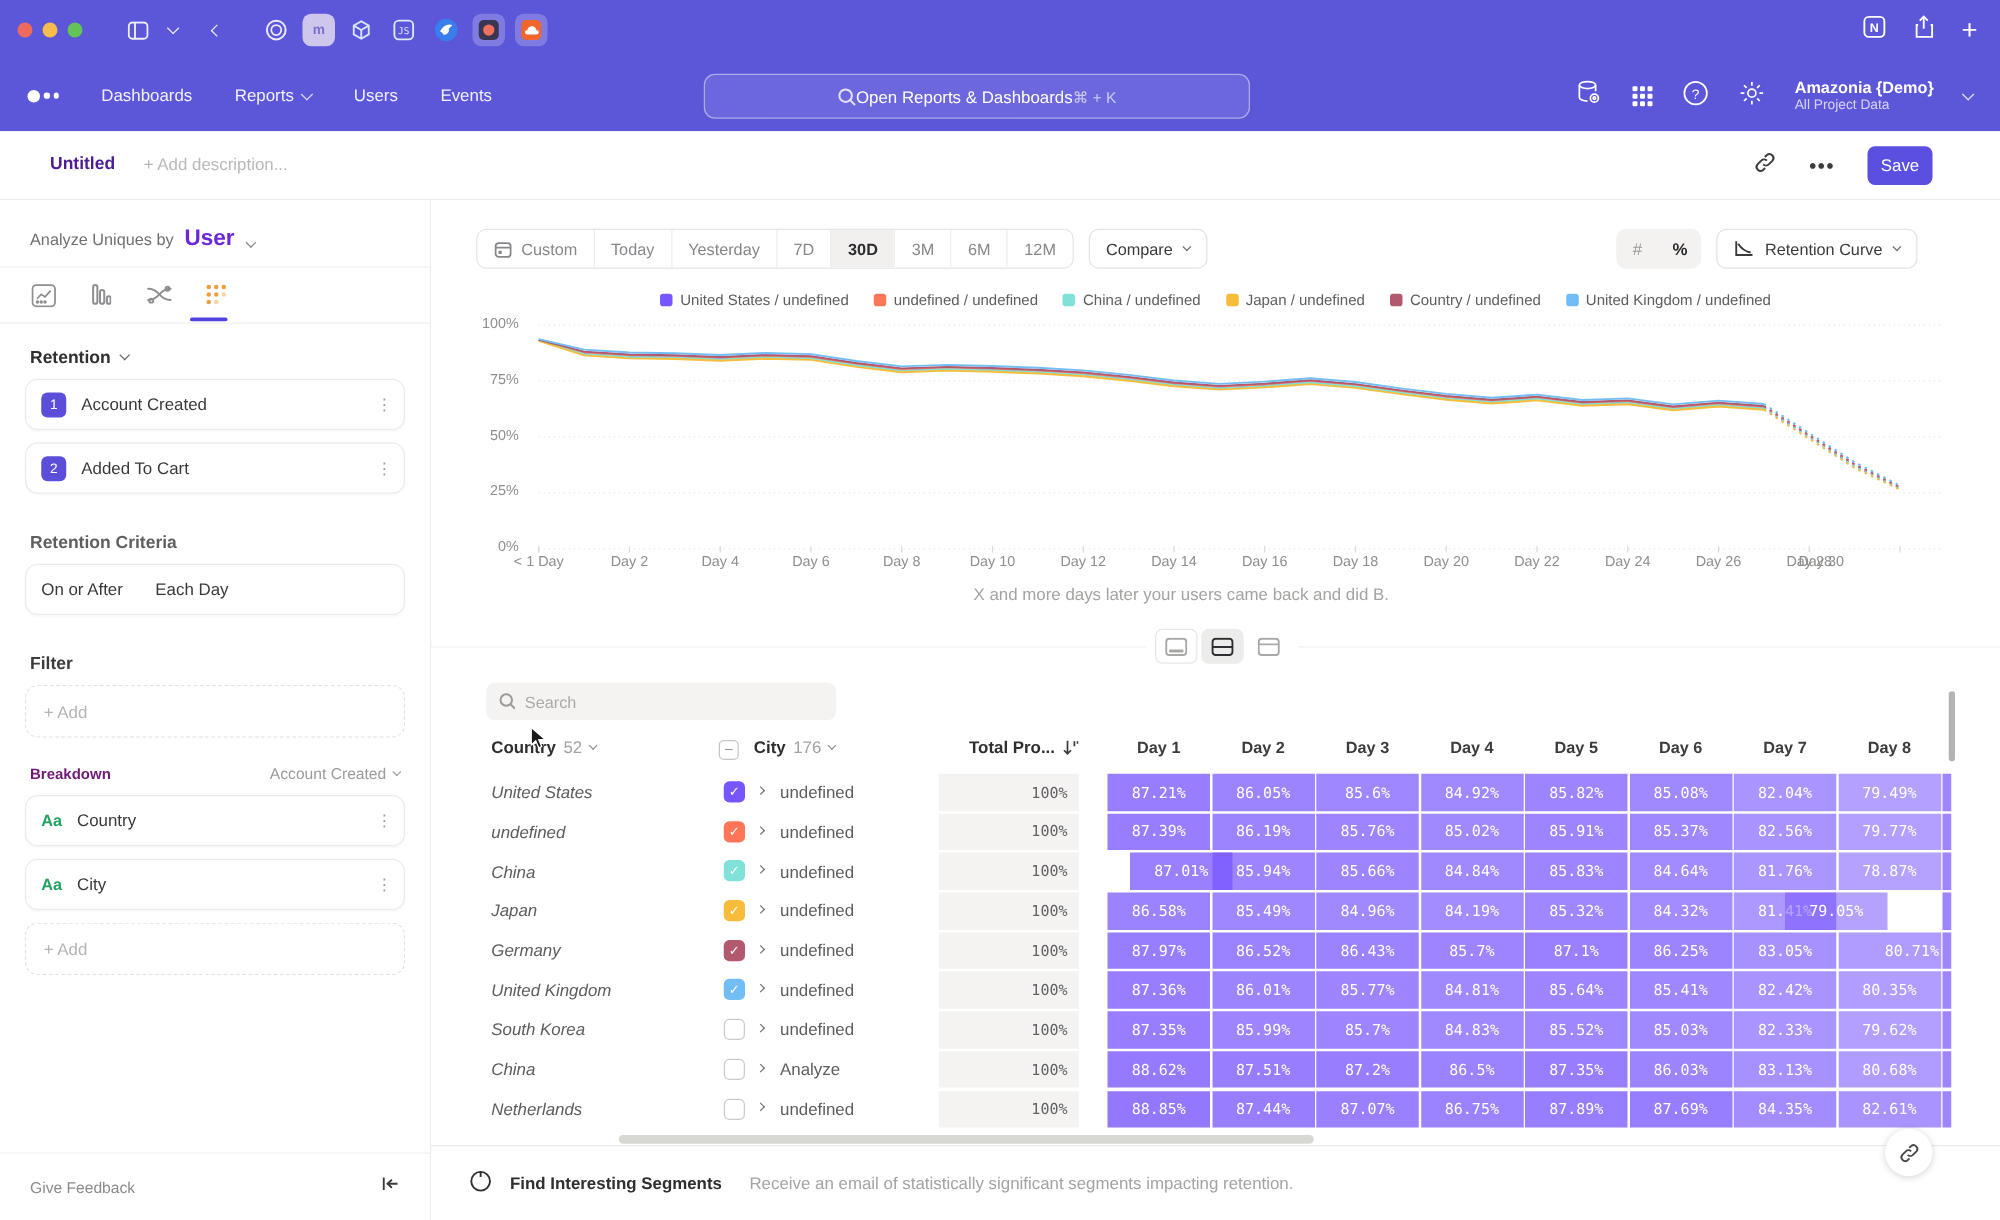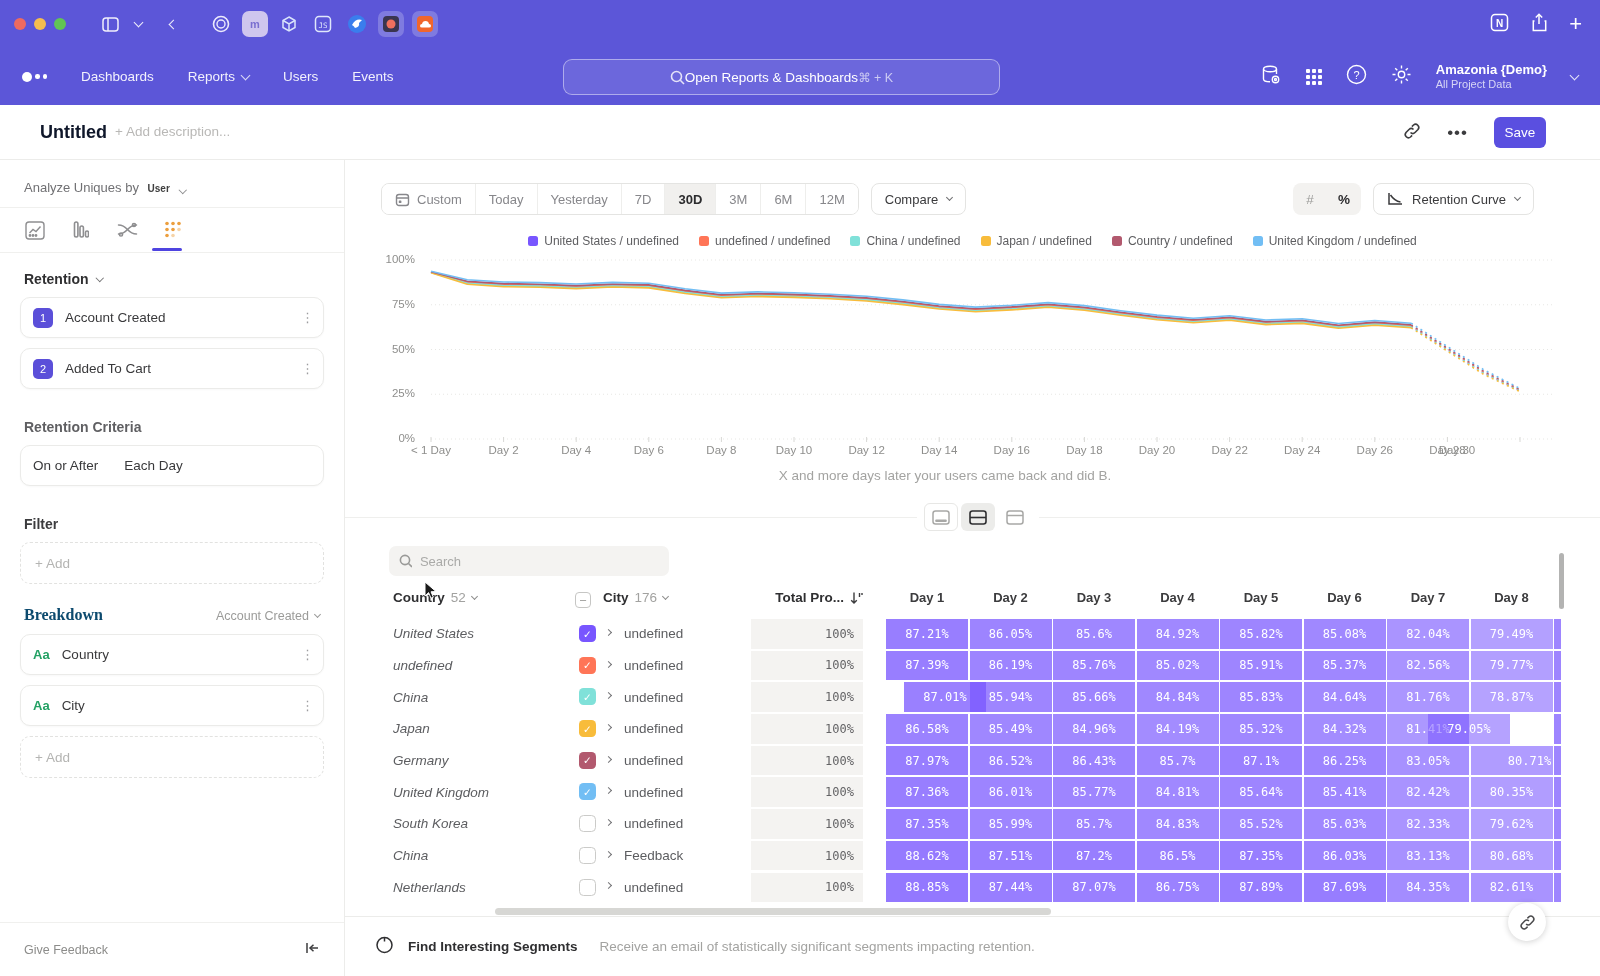--- a/index.html
+++ b/index.html
@@ -29,46 +29,46 @@
   .nav-search .kbd { color:rgba(255,255,255,.65); font-size:12.5px; }
   .nav-right { position:absolute; right:22px; top:0; height:57px; display:flex; align-items:center; gap:24px; }
   .proj { text-align:left; line-height:1.25; }
   .proj .pn { font-size:13px; font-weight:bold; }
   .proj .ps { font-size:11px; color:rgba(255,255,255,.75); }
   .grid-ic { display:grid; grid-template-columns:repeat(3,4px); grid-gap:2px; }
   .grid-ic i { width:4px; height:4px; background:#fff; border-radius:1px; }
 
   
   .page-header { position:absolute; left:0; top:105px; width:1600px; height:55px; background:#fff; border-bottom:1px solid #ececea; }
-  .ph-title { position:absolute; left:40px; top:17px; font-size:18px; font-weight:bold; color:#0f172a; }
+  .ph-title { position:absolute; left:40px; top:17px; font-size:14px; font-weight:bold; color:#4c1d95; }
   .ph-desc { position:absolute; left:115px; top:19px; font-size:13.5px; color:#b9b8b6; }
   .ph-right { position:absolute; right:54px; top:12px; display:flex; align-items:center; gap:26px; }
   .save-btn { width:52px; height:31px; background:#5a4fe0; border:none; border-radius:6px; color:#fff; font-size:13.5px; font-family:inherit; }
   .icon-link { color:#3c3c3e; }
   .dots3 { color:#3c3c3e; font-size:17px; letter-spacing:1px; }
 
   
   .sidebar { position:absolute; left:0; top:160px; width:345px; height:816px; background:#fff; border-right:1px solid #ececea; }
   .sb-row1 { padding:20px 24px 12px; font-size:13px; color:#707073; border-bottom:1px solid #f0f0ee; }
-  .sb-row1 b { color:#404040; font-size:10px; font-weight:bold; margin-left:5px;margin-top:24px; }
+  .sb-row1 b { color:#6d28d9; font-size:18px; font-weight:bold; margin-left:5px;margin-top:24px; }
   .sb-row1 .chev { width:5.5px; height:5.5px; border-color:#8a8a8c; margin-left:7px; }
   .sb-tabs { height:45px; border-bottom:1px solid #f0f0ee; display:flex; align-items:center; gap:24px; padding:0 24px; position:relative; }
   .sb-tab { width:22px; height:22px; display:flex; align-items:center; justify-content:center; }
   .tab-underline { position:absolute; left:152px; top:40px; width:30px; height:3px; border-radius:2px; background:#4f44e0; }
   .sb-sec-title { padding:18px 24px 10px; font-size:14px; font-weight:bold; color:#2f2f31; display:flex; align-items:center; gap:8px; }
   .sb-sec-title .chev{ width:5.5px;height:5.5px;border-color:#6e6e70;}
   .card { margin:0 20px 10px; height:41px; border:1px solid #ebebe9; border-radius:10px; box-shadow:0 1px 2px rgba(0,0,0,.03); display:flex; align-items:center; padding:0 12px; gap:12px; background:#fff; }
   .badge { width:20px; height:20px; border-radius:5px; background:#5b4fd9; color:#fff; font-size:11px; display:flex; align-items:center; justify-content:center; }
   .card .lbl { font-size:13.5px; color:#39393b; flex:1; }
   .kebab { color:#9c9c9e; font-size:13px; letter-spacing:0; line-height:5px; text-align:center; width:10px; }
   .sb-label { padding:20px 24px 10px; font-size:14px; color:#5f5f62; font-weight:bold; }
   .sb-label.plain { font-weight:bold; color:#3c3c3e; }
   .dashed-card { margin:0 20px; height:42px; border:1.5px dashed #e2e2e0; border-radius:10px; display:flex; align-items:center; padding:0 14px; font-size:13.5px; color:#b4b4b2; }
   .bk-head { display:flex; align-items:baseline; justify-content:space-between; padding:22px 24px 10px; }
-  .bk-head .t { font-size:16px; font-weight:bold; color:#0c4a6e;font-family:Liberation Serif, serif; }
+  .bk-head .t { font-size:12px; font-weight:bold; color:#701a75; }
   .bk-head .s { font-size:12.5px; color:#9b9b99; display:flex; align-items:center; gap:6px; }
   .bk-head .chev { width:5px; height:5px; border-color:#9b9b99; }
   .aa { color:#23a164; font-size:13px; font-weight:bold; }
   .sb-foot { position:absolute; left:0; bottom:0; width:344px; height:54px; border-top:1px solid #f0f0ee; display:flex; align-items:center; justify-content:space-between; padding:0 24px; }
   .sb-foot .gf { font-size:12.5px; color:#8c8c8a; }
 
   
   .main { position:absolute; left:345px; top:160px; width:1255px; height:756px; background:#fff; }
   .ranges-row { position:absolute; left:36px; top:23px; display:flex; gap:12px; }
   .seg-group { display:flex; border:1px solid #e4e4e2; border-radius:8px; overflow:hidden; height:32px; }
@@ -683,21 +683,21 @@
         <div class="dcell" style="left: 998px; background: rgba(120, 86, 255, 0.63);">82.33%</div>
         <div class="dcell" style="left: 1081.5px; background: rgba(120, 86, 255, 0.57);">79.62%</div>
         <div class="dcell" style="left: 1165px; background: rgba(120, 86, 255, 0.72);"></div>
       </div>
       <div class="trow">
         <div class="c-name">China</div>
         <span class="cb un"></span>
         <div class="rchev">
           <span class="chev"></span>
         </div>
-        <div class="c-city">Feedback</div>
+        <div class="c-city">Analyze</div>
         <div class="c-total">100%</div>
         <div class="dcell" style="left: 497px; background: rgba(120, 86, 255, 0.79);">88.62%</div>
         <div class="dcell" style="left: 580.5px; background: rgba(120, 86, 255, 0.76);">87.51%</div>
         <div class="dcell" style="left: 664px; background: rgba(120, 86, 255, 0.76);">87.2%</div>
         <div class="dcell" style="left: 747.5px; background: rgba(120, 86, 255, 0.74);">86.5%</div>
         <div class="dcell" style="left: 831px; background: rgba(120, 86, 255, 0.76);">87.35%</div>
         <div class="dcell" style="left: 914.5px; background: rgba(120, 86, 255, 0.73);">86.03%</div>
         <div class="dcell" style="left: 998px; background: rgba(120, 86, 255, 0.65);">83.13%</div>
         <div class="dcell" style="left: 1081.5px; background: rgba(120, 86, 255, 0.59);">80.68%</div>
         <div class="dcell" style="left: 1165px; background: rgba(120, 86, 255, 0.72);"></div>

